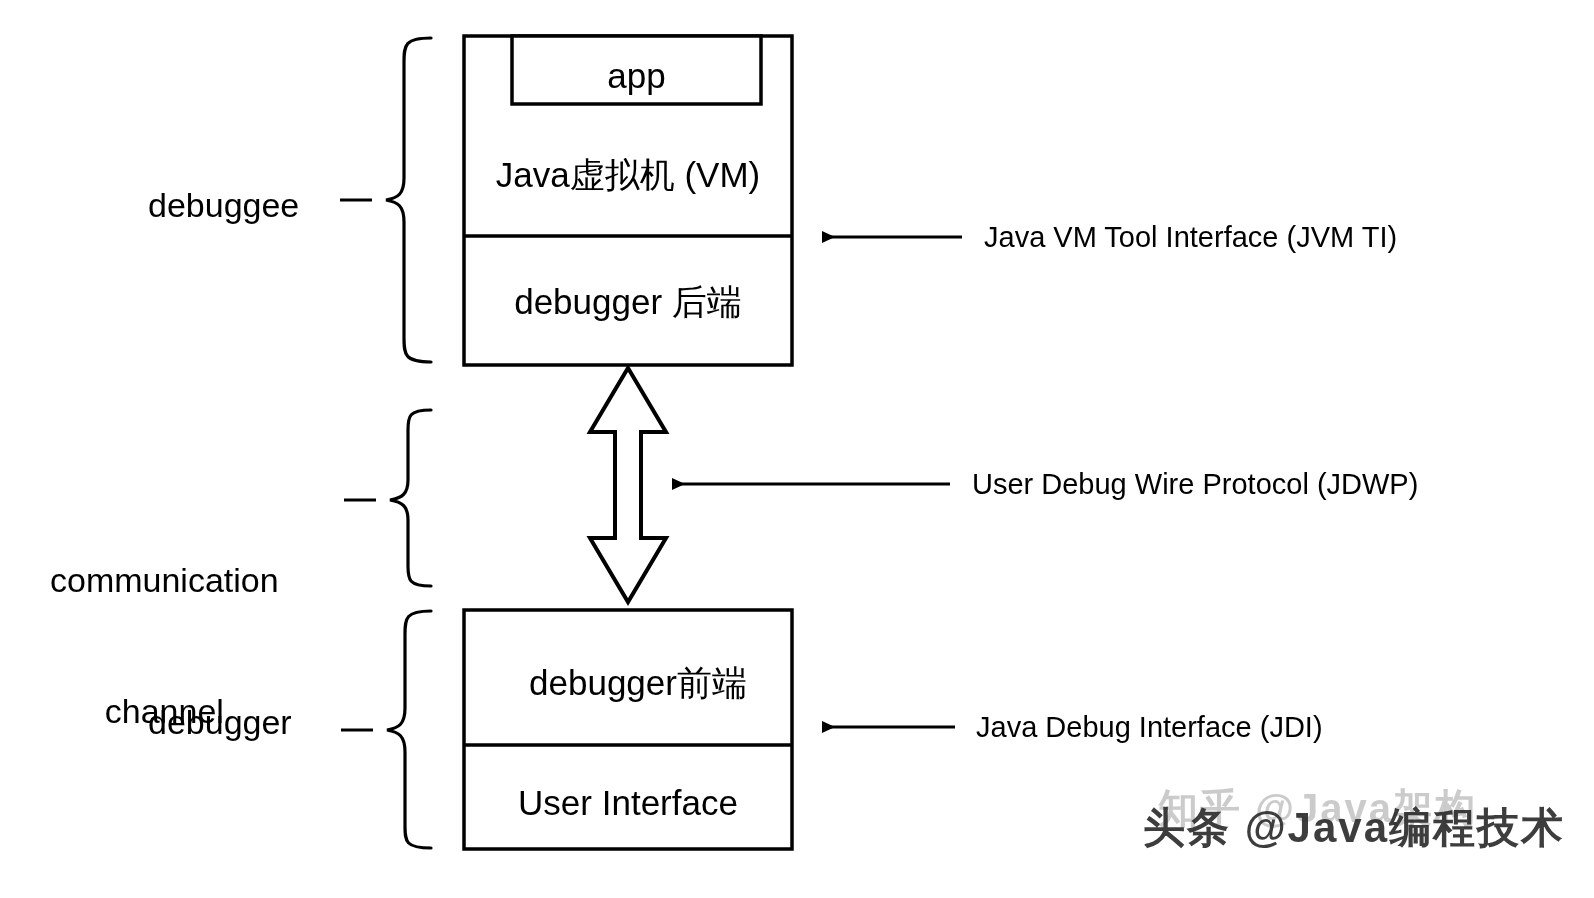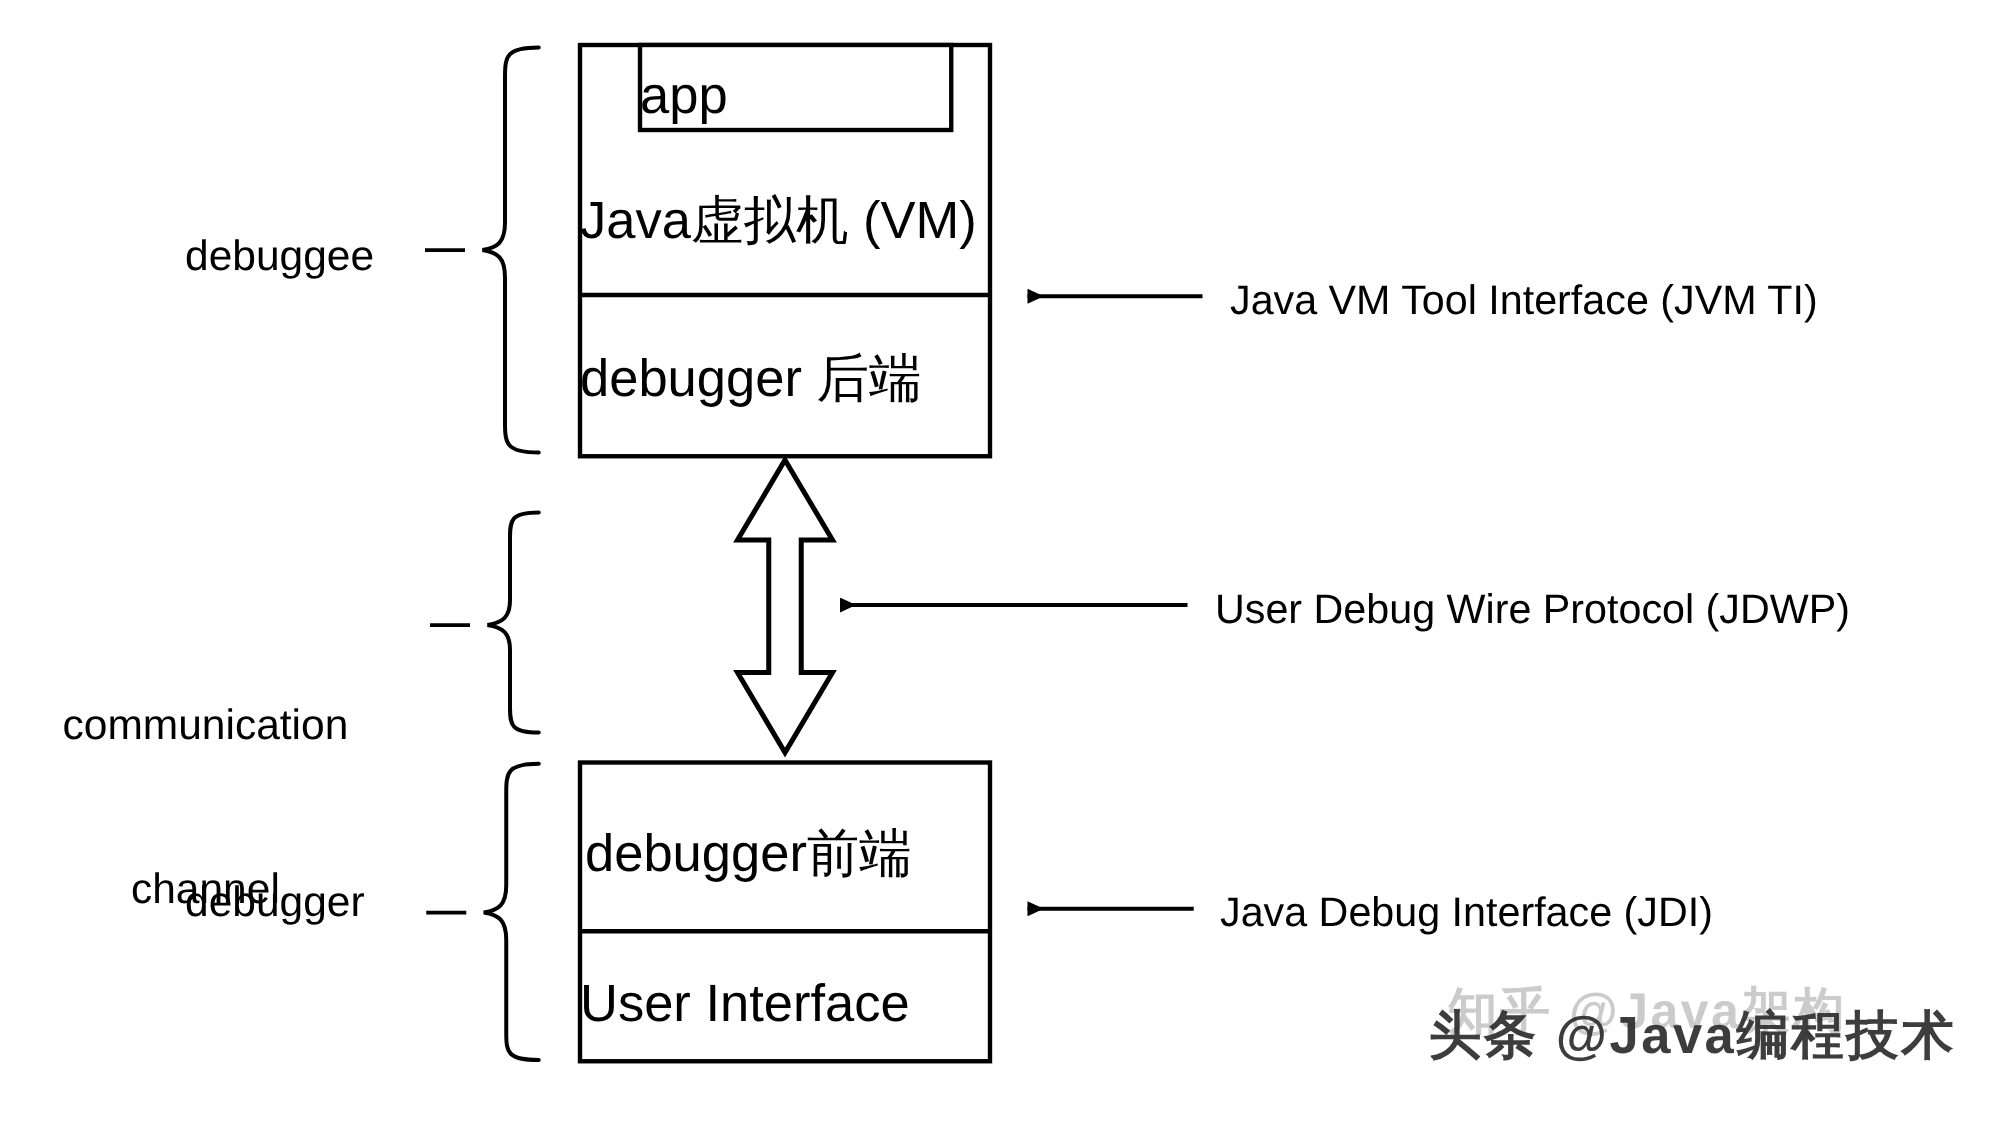--- a/index.html
+++ b/index.html
@@ -29,27 +29,27 @@
     position: absolute;
     color: #000000;
     white-space: pre;
     line-height: 1.28;
   }
   .lbl-left {
     font-size: 34px;
     text-align: center;
   }
   .lbl-box {
-    font-size: 42px;
-    text-align: left;
+    font-size: 35px;
+    text-align: center;
     width: 100%;
     margin-top: 11px;
   }
   .lbl-right {
-    font-size: 33px;
+    font-size: 29px;
     text-align: center;
   }
   .box-text-wrap {
     position: absolute;
     display: flex;
     align-items: center;
     justify-content: center;
   }
   .wm {
     position: absolute;

